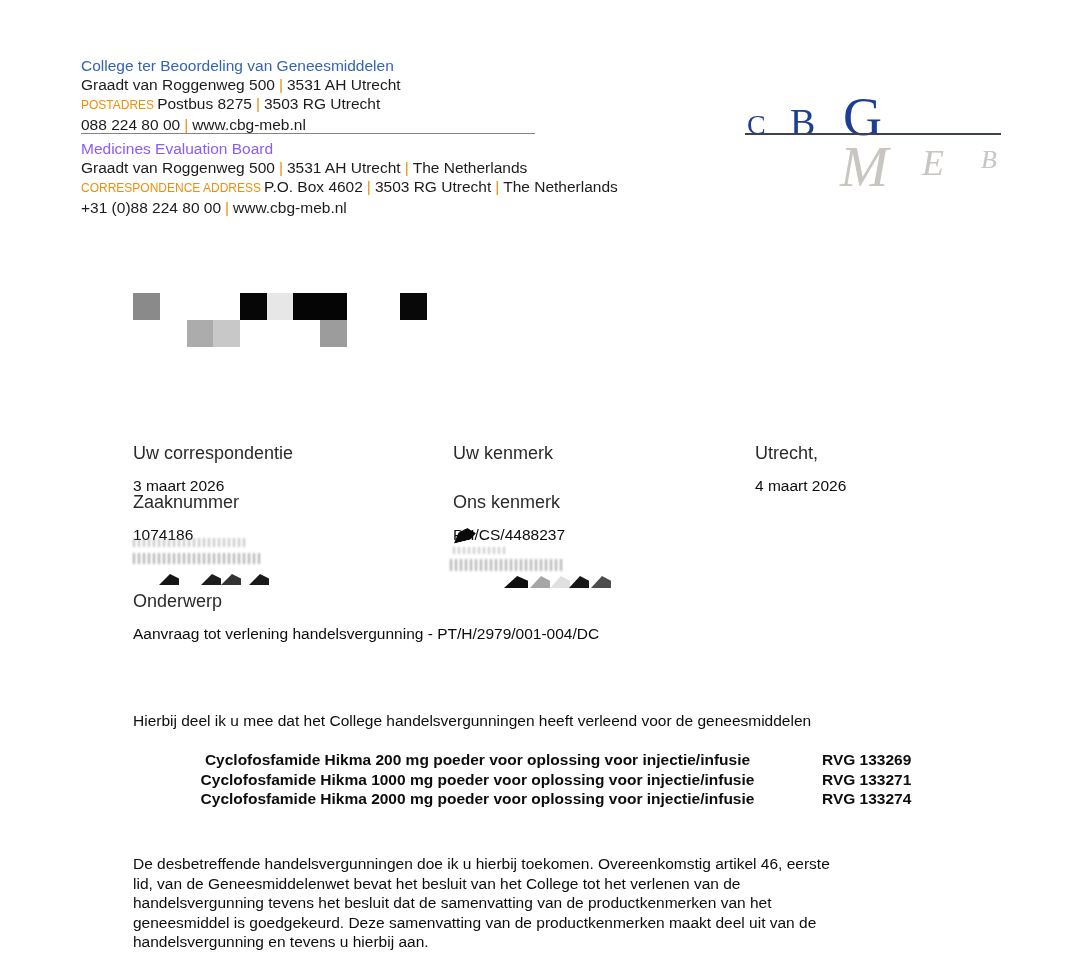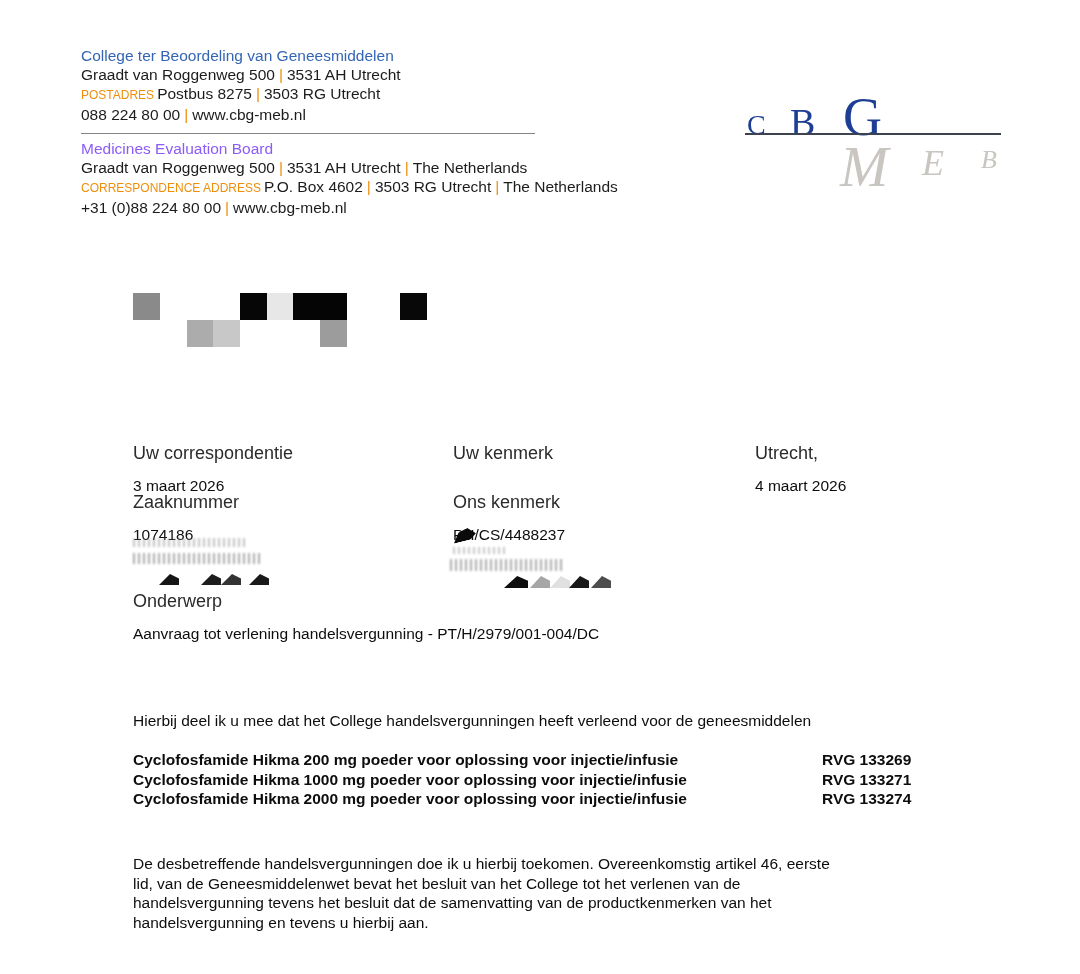--- a/index.html
+++ b/index.html
@@ -2,21 +2,21 @@
 <html><head>
 <meta charset="utf-8">
 <style>
   html,body{margin:0;padding:0;background:#ffffff;}
   .page{
     position:relative;width:1080px;height:974px;background:#ffffff;overflow:hidden;
     font-family:"Liberation Sans","DejaVu Sans",sans-serif;color:#111;
   }
   
   .letterhead{position:absolute;left:81px;font-size:15.5px;line-height:19px;color:#1c1c1c;}
-  .lh-nl{top:46px;}
+  .lh-nl{top:56px;}
   .lh-en{top:139px;}
   .lh-title-nl{color:#3465b4;}
   .lh-title-en{color:#8b5cf6;}
   .pipe{color:#ee8f0c;margin:0 4px;}
   .caps-label{color:#ee8f0c;font-size:12px;margin-right:3px;}
   .divider-left{position:absolute;left:81px;top:133px;width:454px;height:1px;background:#848484;}
   
   .logo{position:absolute;left:745px;top:82px;width:256px;height:112px;
         font-family:"Liberation Serif","DejaVu Serif",serif;}
   .logo-line{position:absolute;left:0;top:51px;width:256px;height:2px;background:#3d434e;}
@@ -39,21 +39,21 @@
   .blurline{position:absolute;filter:blur(1.1px);
     background:repeating-linear-gradient(90deg,#8f8f8f 0 2px,transparent 2px 5px);}
   .wedge{position:absolute;width:20px;height:11px;
     clip-path:polygon(0% 100%,55% 0%,100% 40%,100% 100%);}
   .blob{position:absolute;background:#0a0a0a;transform:rotate(-14deg);
     clip-path:polygon(0% 100%,30% 20%,70% 0%,100% 60%,70% 100%);}
   
   .subject{position:absolute;left:133px;top:594px;}
   .body-text{position:absolute;left:133px;font-size:15.5px;line-height:19.5px;color:#0d0d0d;}
   .intro{top:711px;width:880px;}
-  .products{top:750px;width:900px;font-weight:bold;}
+  .products{top:750px;width:900px;font-weight:bold;text-align:center;}
   .product-row{display:flex;}
   .product-name{width:689px;}
   .closing{top:854px;width:880px;}
 </style>
 </head>
 <body>
 
 <div class="page">
 
   <section class="letterhead lh-nl">
@@ -165,16 +165,17 @@
     <div class="product-row">
       <span class="product-name">Cyclofosfamide Hikma 2000 mg poeder voor oplossing voor injectie/infusie</span>
       <span class="product-rvg">RVG 133274</span>
     </div>
   </div>
 
   <div class="body-text closing">
     <div>De desbetreffende handelsvergunningen doe ik u hierbij toekomen. Overeenkomstig artikel 46, eerste</div>
     <div>lid, van de Geneesmiddelenwet bevat het besluit van het College tot het verlenen van de</div>
     <div>handelsvergunning tevens het besluit dat de samenvatting van de productkenmerken van het</div>
+    <div>geneesmiddel is goedgekeurd. Deze samenvatting van de productkenmerken maakt deel uit van de</div>
     <div>handelsvergunning en tevens u hierbij aan.</div>
   </div>
 
 </div>
 
 </body></html>

